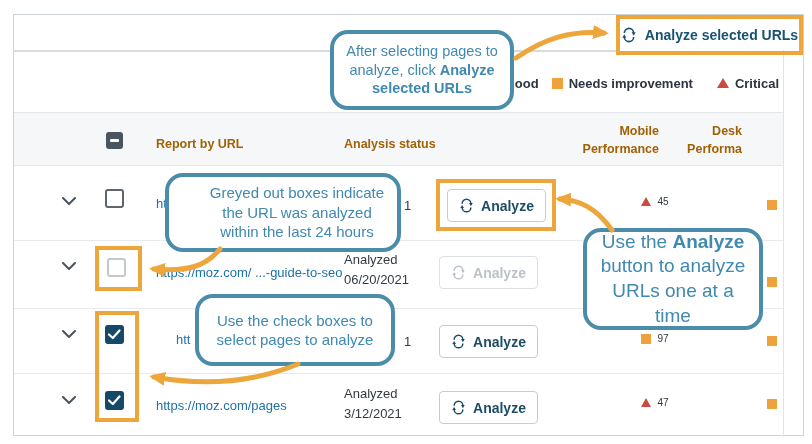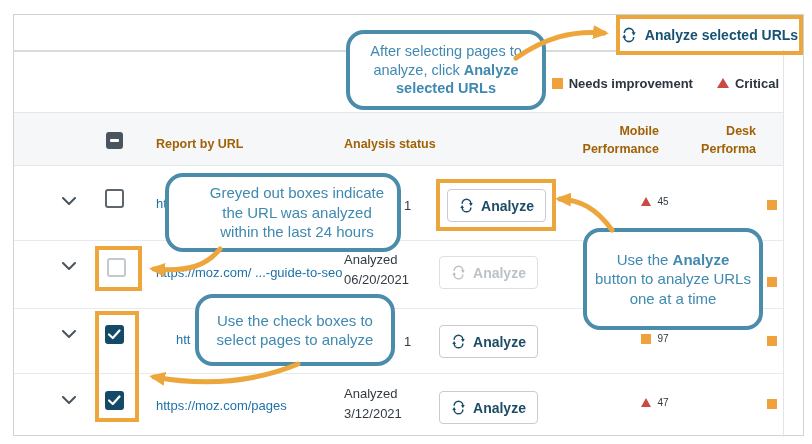--- a/index.html
+++ b/index.html
@@ -89,21 +89,21 @@
   <div class="abs thead">
     <div class="cb indet abs" style="left:92px;top:19px;">
         <span class="minus"></span>
       </div>
     <div class="th" style="left:142px;top:24px;">Report by URL</div>
     <div class="th" style="left:330px;top:24px;">Analysis status</div>
     <div class="th th2" style="right:124px;top:9px;">
       <div>Mobile</div>
       <div>Performance</div>
     </div>
-    <div class="th th2" style="right:27px;top:9px;">
+    <div class="th th2" style="right:41px;top:9px;">
       <div>Desk</div>
       <div>Performa</div>
     </div>
   </div>
 
   <div class="abs rowline" style="top:240px;"></div>
   <div class="abs rowline" style="top:308px;"></div>
   <div class="abs rowline" style="top:373px;"></div>
 
   <div>
@@ -205,29 +205,29 @@
       <span class="tri-sm"></span>
       <span class="num">47</span>
     </div>
     <span class="abs sq-sm" style="left:767px;top:399px;"></span>
   </div>
 
   <div class="abs hl z5" style="left:436px;top:179px;width:120px;height:52px;"></div>
   <div class="abs hl z5" style="left:95px;top:246px;width:47px;height:45px;"></div>
   <div class="abs hl z5" style="left:95px;top:311px;width:44px;height:111px;"></div>
 
-  <div class="abs callout" style="left:330px;top:30px;width:200px;height:80px;font-size:14.5px;margin-left:16px;">
+  <div class="abs callout" style="left:330px;top:30px;width:184px;height:80px;font-size:14.5px;">
     <div>
       <span>After selecting pages to analyze, click </span><b>Analyze selected URLs</b>
     </div>
   </div>
   <div class="abs callout" style="left:165px;top:173px;width:236px;height:79px;font-size:15px;padding-left:36px;">
     <div>Greyed out boxes indicate the URL was analyzed within the last 24 hours</div>
   </div>
-  <div class="abs callout" style="left:583px;top:228px;width:180px;height:102px;font-size:15px;border-radius:17px;">
+  <div class="abs callout" style="left:583px;top:228px;width:180px;height:102px;font-size:19px;">
     <div>
       <span>Use the </span><b>Analyze</b><span> button to analyze URLs one at a time</span>
     </div>
   </div>
   <div class="abs callout" style="left:195px;top:294px;width:200px;height:72px;font-size:15px;">
     <div>Use the check boxes to select pages to analyze</div>
   </div>
 
   <svg class="abs overlay" width="812" height="444" viewBox="0 0 812 444">
     <defs>

